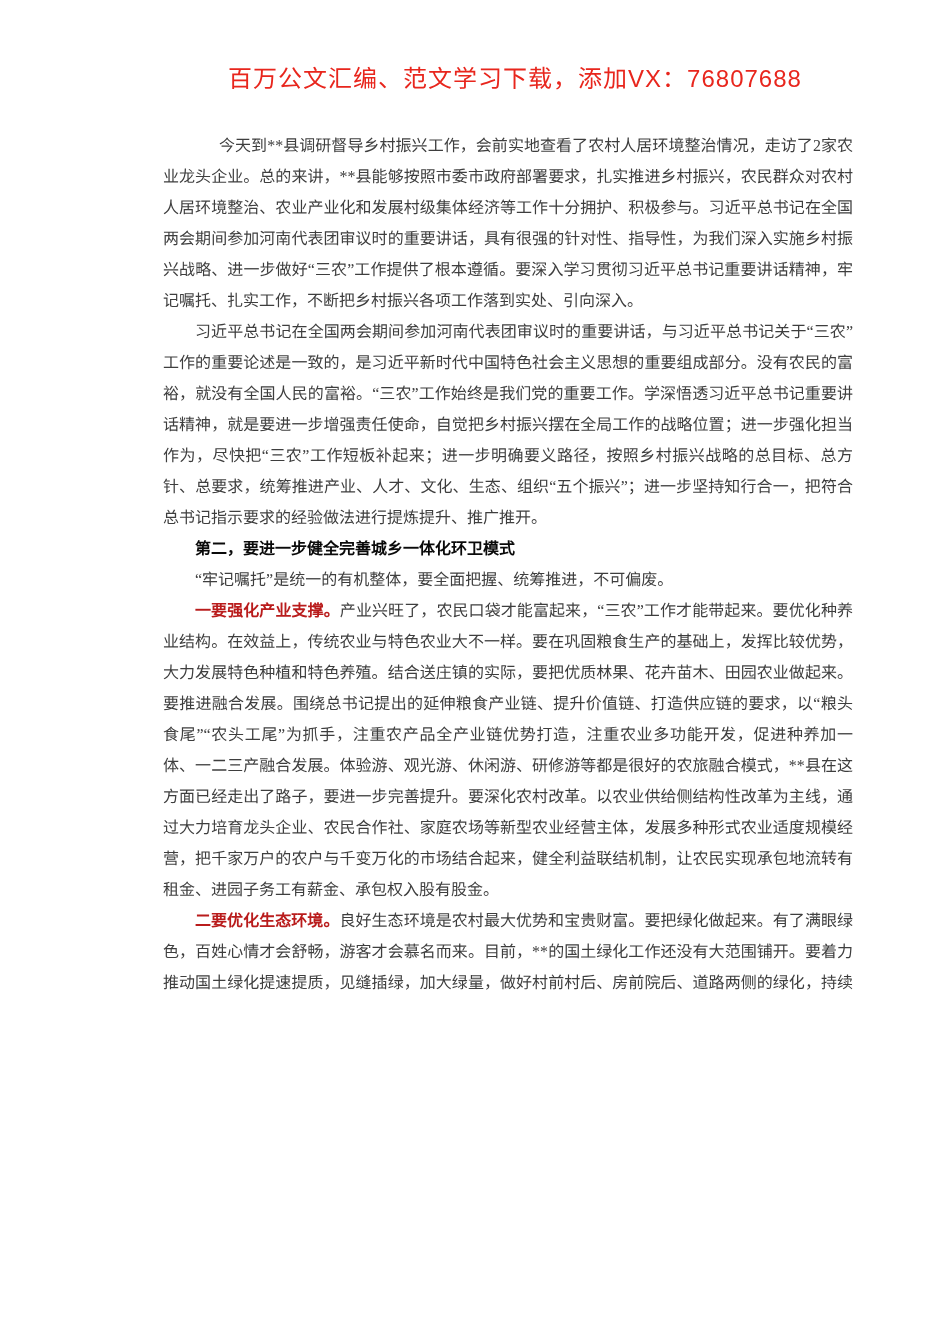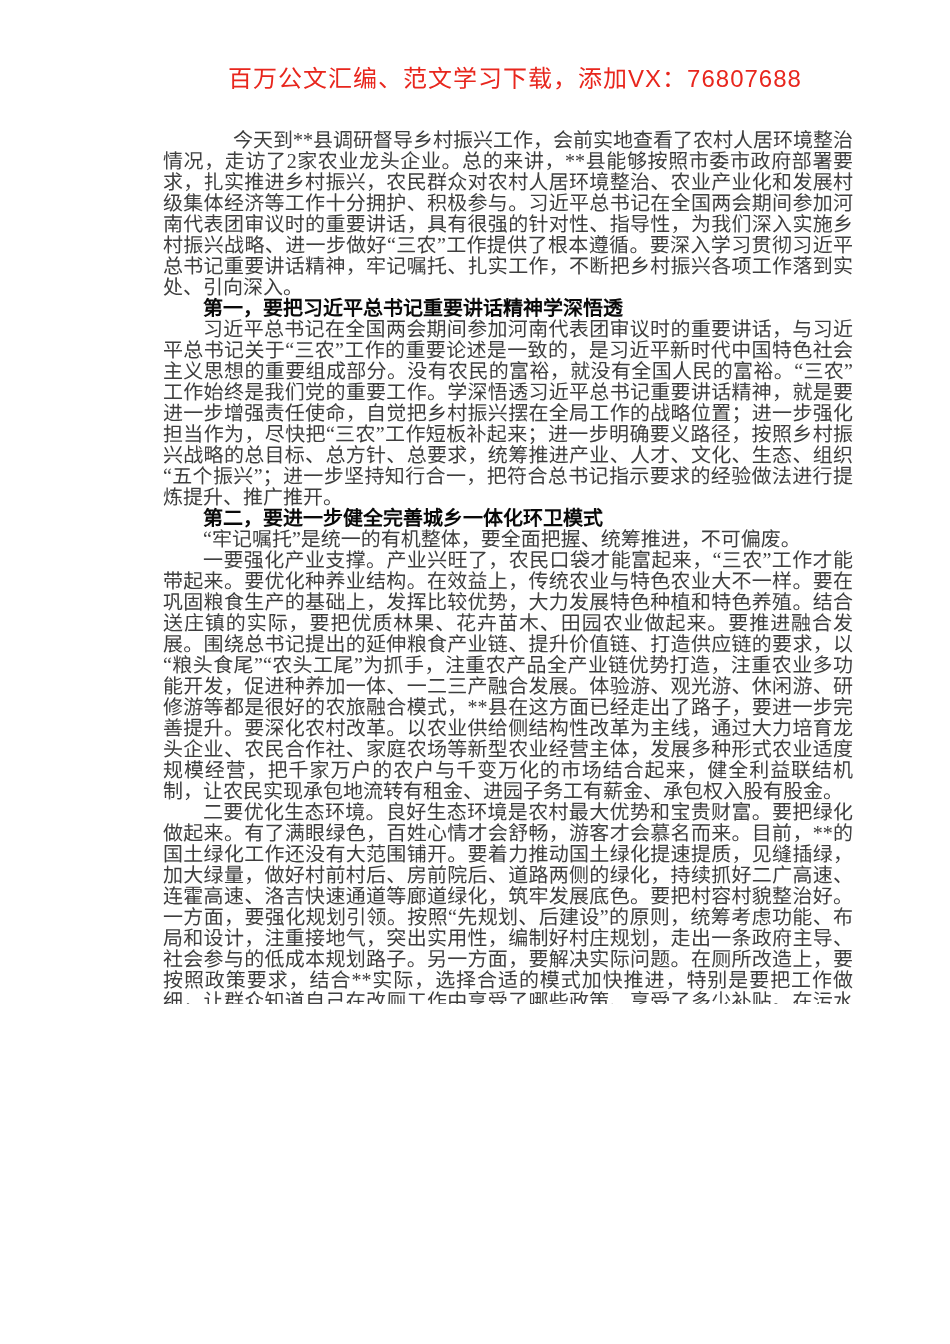--- a/index.html
+++ b/index.html
@@ -24,55 +24,54 @@
     font-size: 24px;
     line-height: 30px;
     font-weight: 400;
     color: #e8261d;
     letter-spacing: 1px;
   }
   .doc {
     width: 690px;
     margin: 36px 0 0 123px;
     font-family: "Liberation Serif", "DejaVu Serif", serif;
-    font-size: 20px;
-    line-height: 21px;
+    font-size: 16px;
+    line-height: 31px;
     color: #3e3e3e;
     text-align: justify;
     text-justify: inter-ideograph;
   }
   .doc p {
     margin: 0;
     padding: 0;
     text-indent: 2em;
   }
   .doc p.indent-lg {
     text-indent: 3.5em;
   }
   .doc p.heading {
     font-weight: bold;
     color: #0a0a0a;
   }
   .doc .lead {
-    font-weight: normal;
-    color: #404040;
+    font-weight: bold;
+    color: #b91c1c;
   }
 </style>
 </head>
 <body>
 
 <div class="page">
 
   <div class="banner" style="color: rgb(232, 38, 29);">百万公文汇编、范文学习下载，添加VX：76807688</div>
 
   <div class="doc">
 
     <p class="indent-lg">今天到**县调研督导乡村振兴工作，会前实地查看了农村人居环境整治情况，走访了2家农业龙头企业。总的来讲，**县能够按照市委市政府部署要求，扎实推进乡村振兴，农民群众对农村人居环境整治、农业产业化和发展村级集体经济等工作十分拥护、积极参与。习近平总书记在全国两会期间参加河南代表团审议时的重要讲话，具有很强的针对性、指导性，为我们深入实施乡村振兴战略、进一步做好“三农”工作提供了根本遵循。要深入学习贯彻习近平总书记重要讲话精神，牢记嘱托、扎实工作，不断把乡村振兴各项工作落到实处、引向深入。</p>
 
-    <p class="heading">第一，要把习近平总书记重要讲话精神学深悟透</p>
 
     <p>习近平总书记在全国两会期间参加河南代表团审议时的重要讲话，与习近平总书记关于“三农”工作的重要论述是一致的，是习近平新时代中国特色社会主义思想的重要组成部分。没有农民的富裕，就没有全国人民的富裕。“三农”工作始终是我们党的重要工作。学深悟透习近平总书记重要讲话精神，就是要进一步增强责任使命，自觉把乡村振兴摆在全局工作的战略位置；进一步强化担当作为，尽快把“三农”工作短板补起来；进一步明确要义路径，按照乡村振兴战略的总目标、总方针、总要求，统筹推进产业、人才、文化、生态、组织“五个振兴”；进一步坚持知行合一，把符合总书记指示要求的经验做法进行提炼提升、推广推开。</p>
 
     <p class="heading">第二，要进一步健全完善城乡一体化环卫模式</p>
 
     <p>“牢记嘱托”是统一的有机整体，要全面把握、统筹推进，不可偏废。</p>
 
     <p><span class="lead">一要强化产业支撑。</span><span>产业兴旺了，农民口袋才能富起来，“三农”工作才能带起来。要优化种养业结构。在效益上，传统农业与特色农业大不一样。要在巩固粮食生产的基础上，发挥比较优势，大力发展特色种植和特色养殖。结合送庄镇的实际，要把优质林果、花卉苗木、田园农业做起来。要推进融合发展。围绕总书记提出的延伸粮食产业链、提升价值链、打造供应链的要求，以“粮头食尾”“农头工尾”为抓手，注重农产品全产业链优势打造，注重农业多功能开发，促进种养加一体、一二三产融合发展。体验游、观光游、休闲游、研修游等都是很好的农旅融合模式，**县在这方面已经走出了路子，要进一步完善提升。要深化农村改革。以农业供给侧结构性改革为主线，通过大力培育龙头企业、农民合作社、家庭农场等新型农业经营主体，发展多种形式农业适度规模经营，把千家万户的农户与千变万化的市场结合起来，健全利益联结机制，让农民实现承包地流转有租金、进园子务工有薪金、承包权入股有股金。</span></p>
 
     <p><span class="lead">二要优化生态环境。</span><span>良好生态环境是农村最大优势和宝贵财富。要把绿化做起来。有了满眼绿色，百姓心情才会舒畅，游客才会慕名而来。目前，**的国土绿化工作还没有大范围铺开。要着力推动国土绿化提速提质，见缝插绿，加大绿量，做好村前村后、房前院后、道路两侧的绿化，持续抓好二广高速、连霍高速、洛吉快速通道等廊道绿化，筑牢发展底色。要把村容村貌整治好。一方面，要强化规划引领。按照“先规划、后建设”的原则，统筹考虑功能、布局和设计，注重接地气，突出实用性，编制好村庄规划，走出一条政府主导、社会参与的低成本规划路子。另一方面，要解决实际问题。在厕所改造上，要按照政策要求，结合**实际，选择合适的模式加快推进，特别是要把工作做细，让群众知道自己在改厕工作中享受了哪些政策、享受了多少补贴。在污水处理上，要坚持与农村改厕一起规划、一起设计，确保同步推进、解决到位。在垃圾清运上，要进一步健全完善城乡一体化环卫模式。你们提出的市场化思路，</span></p>

